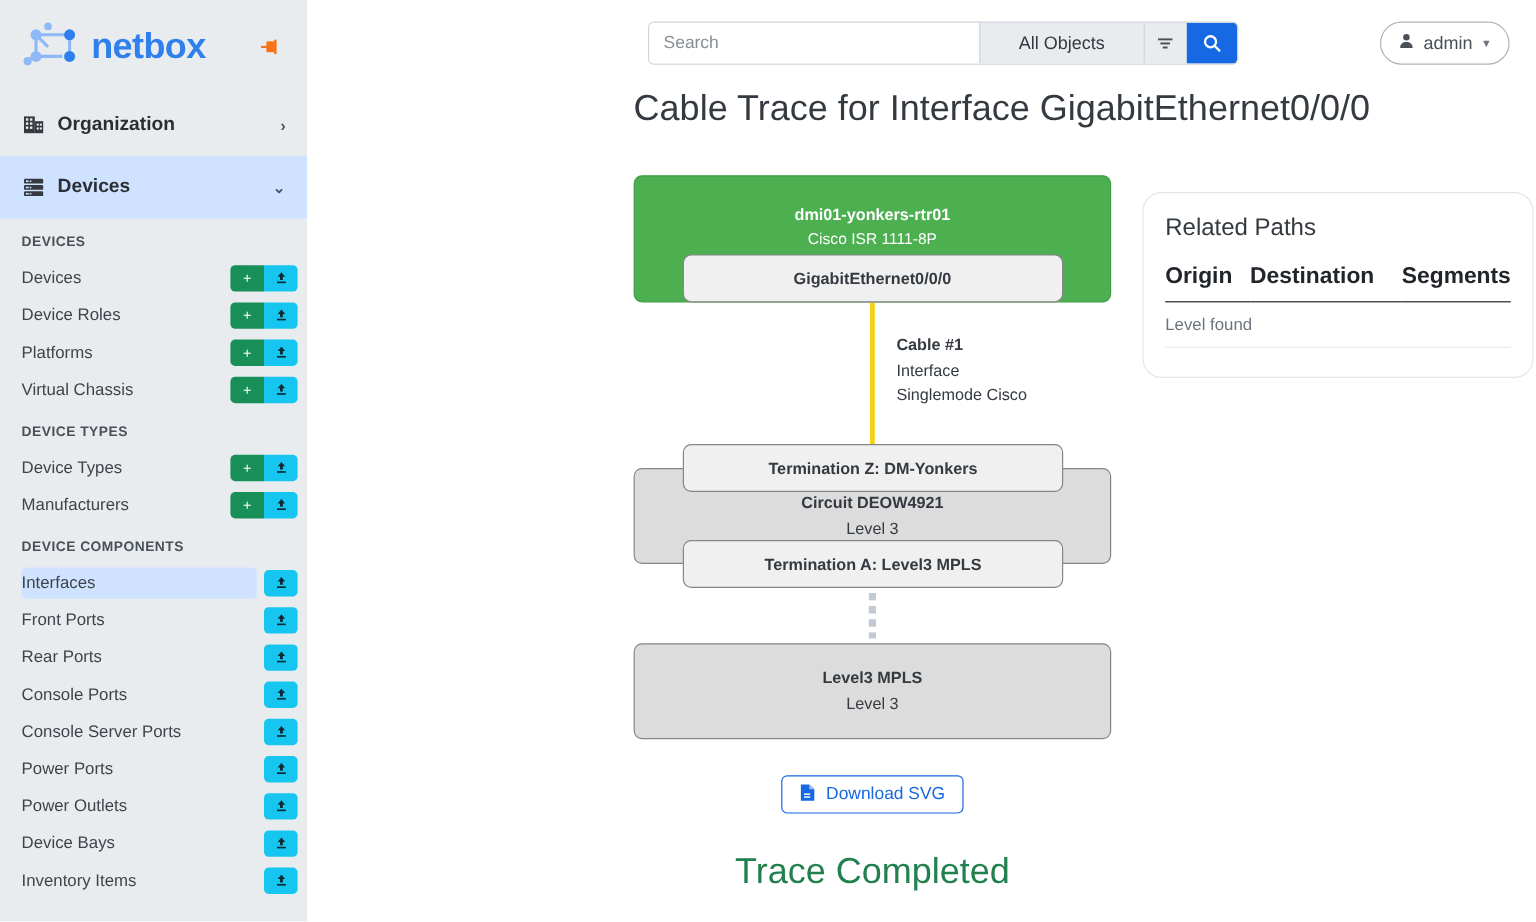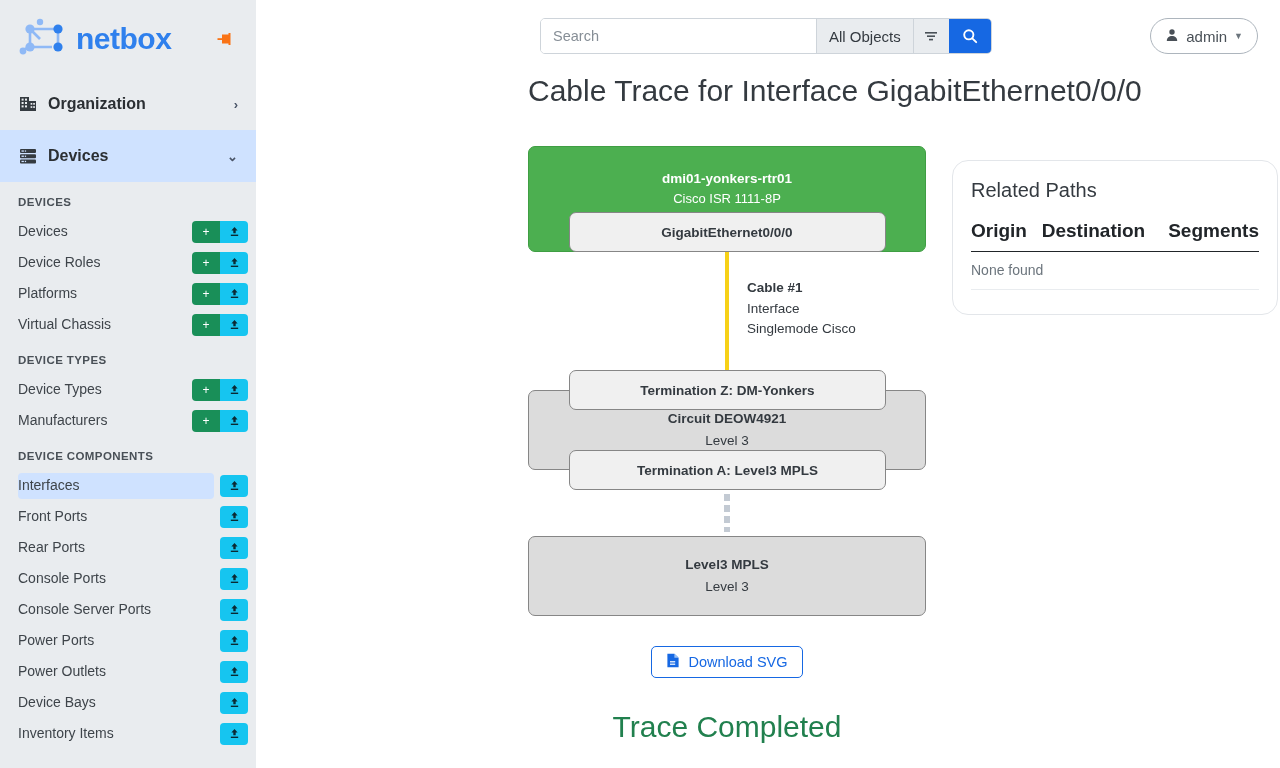--- a/index.html
+++ b/index.html
@@ -93,21 +93,21 @@
     border: 1px solid #ced4da; border-radius: 5px; overflow: hidden;
     background: #fff;
   }
   .search-input {
     width: 275px; border: none; outline: none; padding: 0 12px;
     font-size: 14.5px; color: #495057; font-family: "Liberation Sans", sans-serif;
     background: #fff;
   }
   .search-input::placeholder { color: #868e96; }
   .search-scope {
-    display: flex; align-items: center; padding: 0 12px;
+    display: flex; align-items: center; padding: 0 32px;
     background: #e9ecef; font-size: 15px; color: #343a40;
     border-left: 1px solid #ced4da; cursor: pointer;
   }
   .search-filter {
     display: flex; align-items: center; justify-content: center;
     width: 36px; background: #e9ecef; border-left: 1px solid #ced4da; cursor: pointer;
   }
   .search-go {
     width: 42px; background: #1668e3; display: flex;
     align-items: center; justify-content: center; cursor: pointer;
@@ -630,21 +630,21 @@
           <table class="paths">
             <thead>
               <tr>
                 <th class="c-origin">Origin</th>
                 <th class="c-dest">Destination</th>
                 <th>Segments</th>
               </tr>
             </thead>
             <tbody>
               <tr>
-                <td colspan="3">None found</td>
+                <td colspan="3">Level found</td>
               </tr>
             </tbody>
           </table>
         </div>
       </div>
 
     </div>
   </section>
 </div>
 

